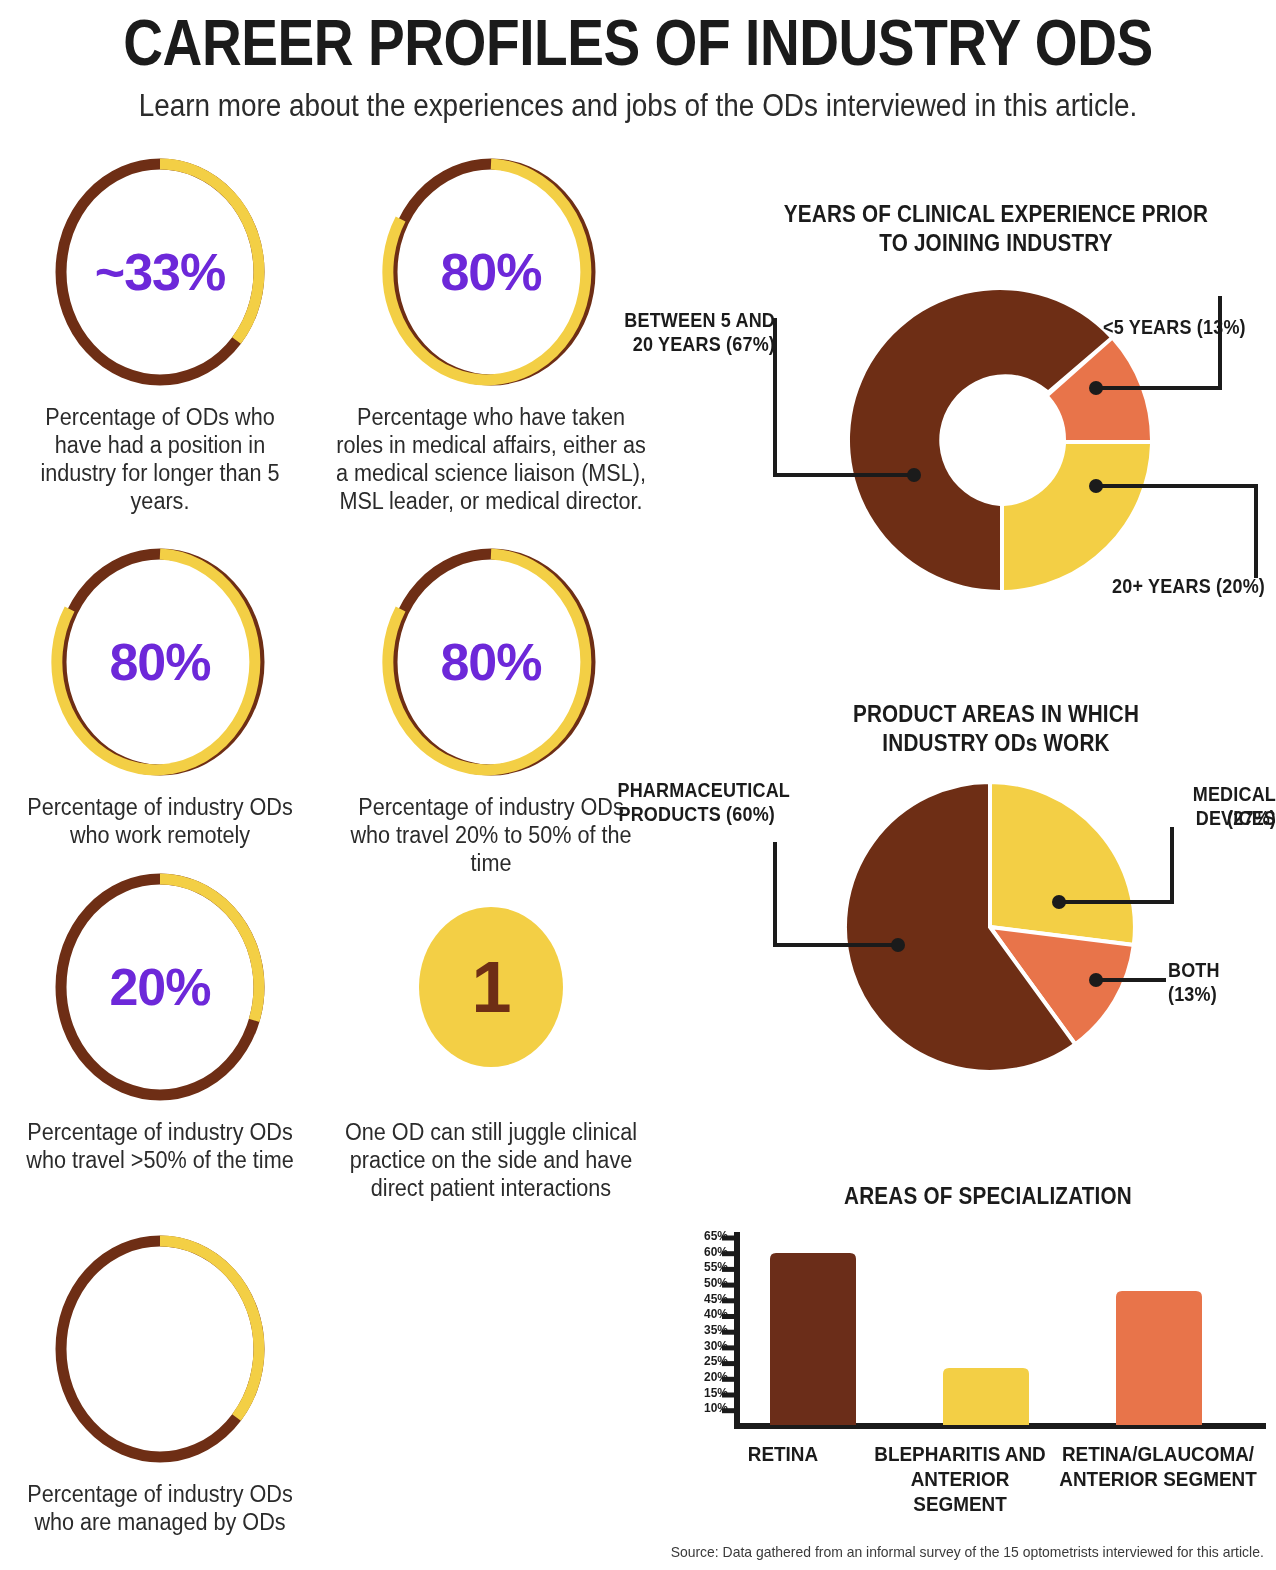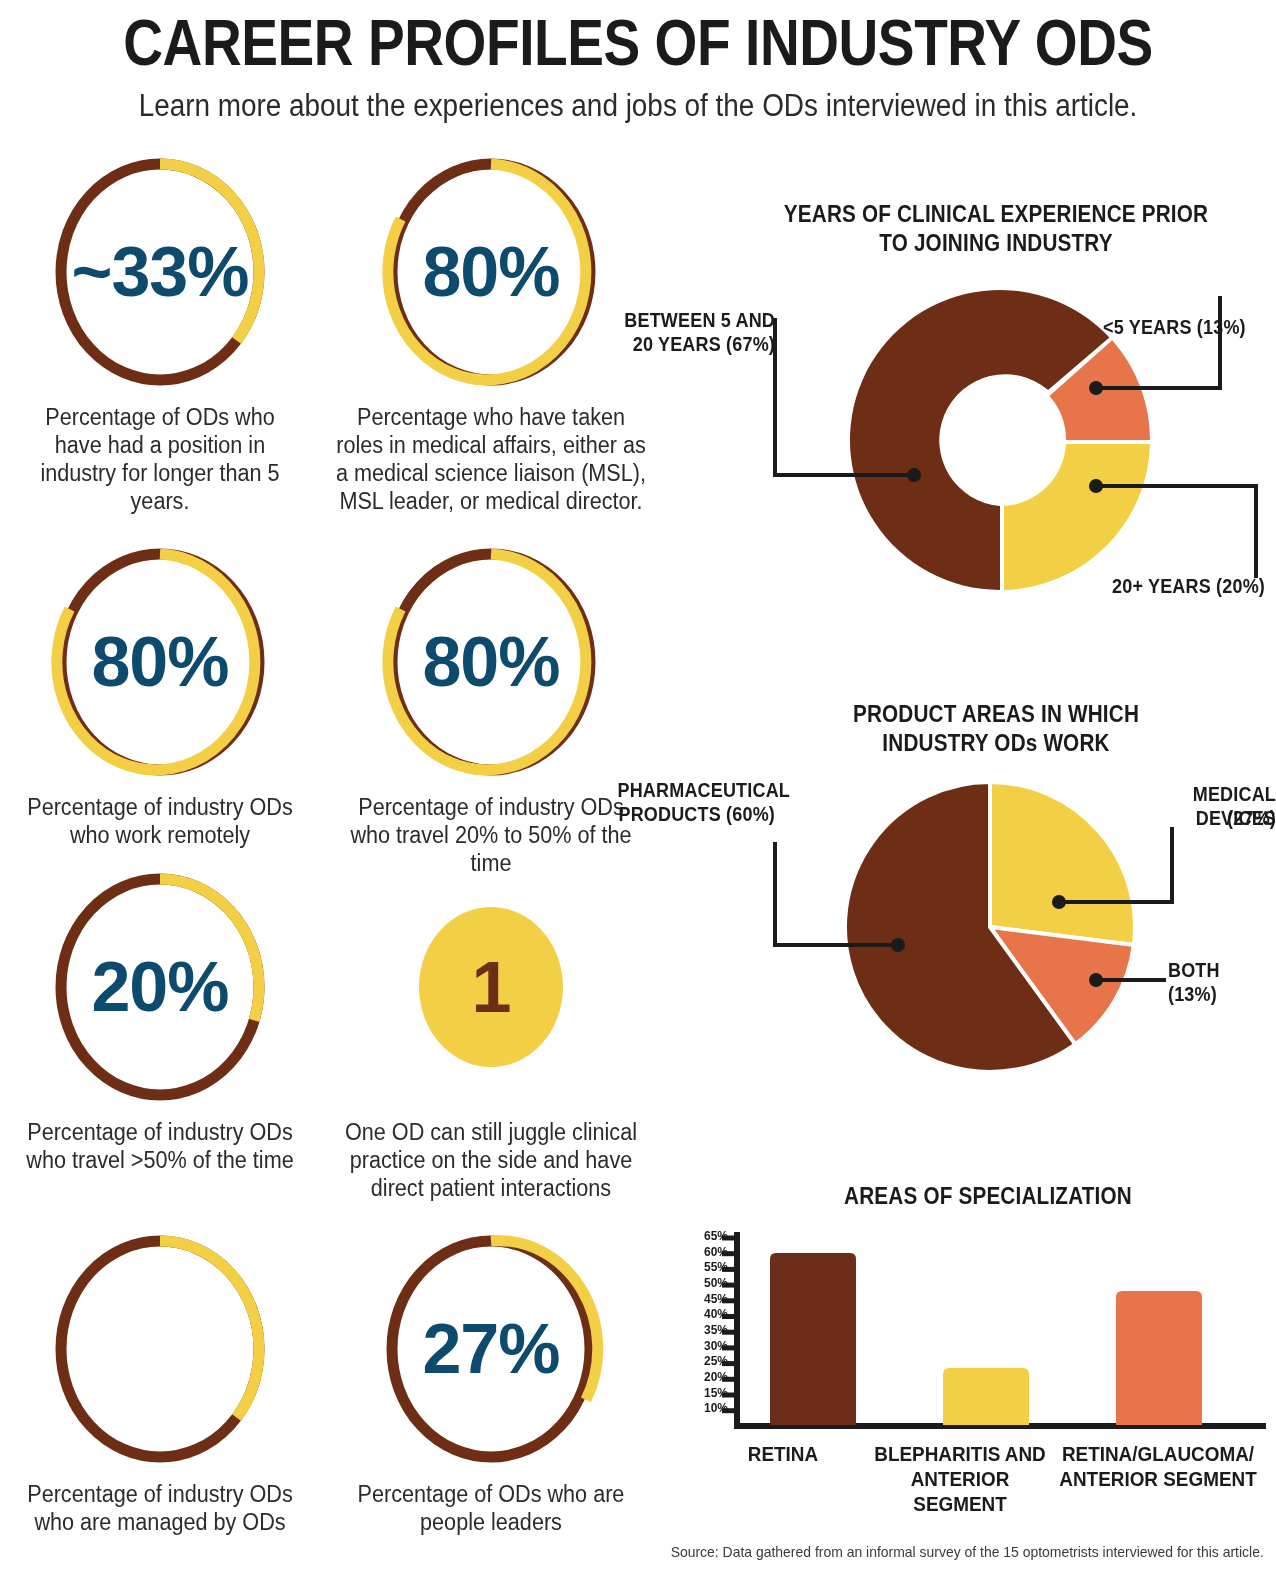--- a/index.html
+++ b/index.html
@@ -21,21 +21,21 @@
     position:absolute;left:0;top:88px;width:1276px;text-align:center;
     font-size:31px;color:#2b2b2b;font-weight:400;
     transform:scaleX(0.9);transform-origin:50% 50%;white-space:nowrap;
   }
 
   
   .stat{position:absolute;text-align:center;}
   .stat .ring{position:relative;margin:0 auto;}
   .stat .ringval{
     position:absolute;left:0;right:0;top:50%;transform:translateY(-50%);
-    font-weight:bold;font-size:70px;color:#0c4a6e;letter-spacing:-1px;
+    font-weight:bold;font-size:52px;color:#6d28d9;letter-spacing:-1px;
     transform-origin:50% 50%;
   }
   .stat .ringval.solid{color:#6E2E15;font-size:72px;}
   .stat .cap{
     margin-top:14px;font-size:23px;line-height:1.22;color:#2b2b2b;
     transform:scaleX(0.94);transform-origin:50% 0;
   }
 
   
   .ctitle{
@@ -141,30 +141,20 @@
   <div class="stat" style="left:10px;top:1232px;width:300px;">
     <div class="ring" style="width:216px;height:234px;">
       <svg width="216" height="234" viewBox="0 0 216 234">
         <ellipse cx="108" cy="117" rx="99" ry="108" fill="none" stroke="#6E2E15" stroke-width="11"></ellipse>
         <path fill="none" stroke="#F3CF45" stroke-width="11" d="M 108 9 A 99 108 0 0 1 184.5 185.5"></path>
       </svg>
     </div>
     <div class="cap">Percentage of industry ODs who are managed by ODs</div>
   </div>
 
-  <div class="stat" style="left:326px;top:1232px;width:330px;">
-    <div class="ring" style="width:216px;height:234px;">
-      <svg width="216" height="234" viewBox="0 0 216 234">
-        <ellipse cx="108" cy="117" rx="99" ry="108" fill="none" stroke="#6E2E15" stroke-width="11"></ellipse>
-        <path fill="none" stroke="#F3CF45" stroke-width="11" d="M 108 9 A 99 108 0 0 1 202.9 167.9"></path>
-      </svg>
-      <div class="ringval">27%</div>
-    </div>
-    <div class="cap">Percentage of ODs who are people leaders</div>
-  </div>
 
   <div class="ctitle" style="left:716px;top:200px;width:560px;">YEARS OF CLINICAL EXPERIENCE PRIOR</div>
   <div class="ctitle" style="left:716px;top:229px;width:560px;">TO JOINING INDUSTRY</div>
 
   <svg style="position:absolute;left:700px;top:260px;" width="576" height="360" viewBox="0 0 576 360">
 
     <path fill="#6E2E15" d="M 300 330 A 150 150 0 1 1 409.4 77.4 L 348.1 130 A 66 66 0 1 0 300 246 Z"></path>
 
     <path fill="#E8744A" d="M 412.2 80.3 A 150 150 0 0 1 450 180 L 366 180 A 66 66 0 0 0 349.4 136.1 Z"></path>
 

